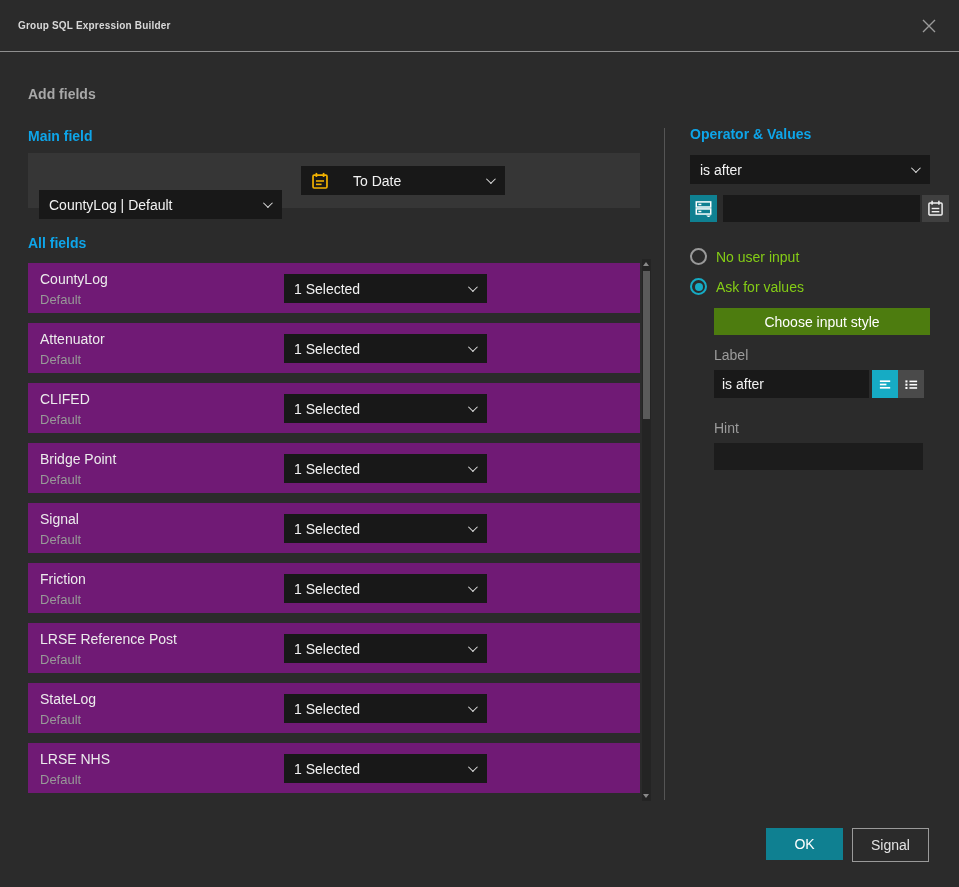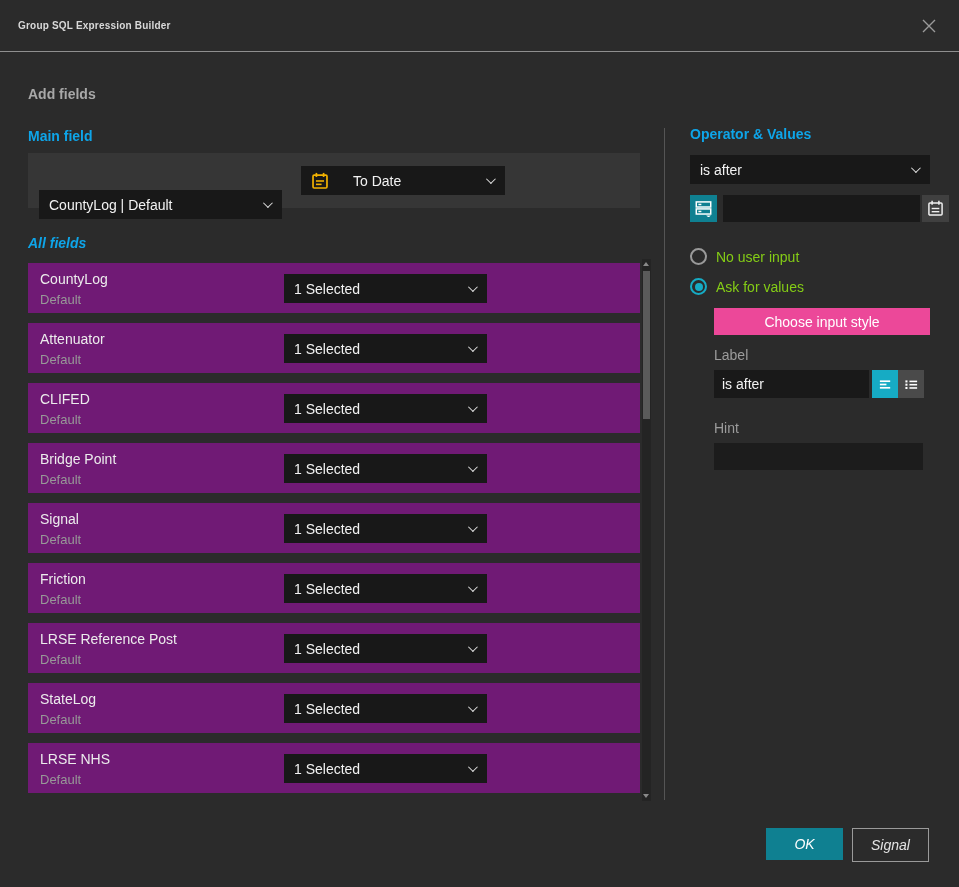--- a/index.html
+++ b/index.html
@@ -34,21 +34,21 @@
     padding:0 10px; cursor:pointer; position:relative; font-size:14px; color:#f2f2f2;
   }
   .select .chev { position:absolute; right:12px; }
   .chev {
     width:7px; height:7px; border-right:1.6px solid #dcdcdc; border-bottom:1.6px solid #dcdcdc;
     transform:rotate(45deg) translateY(-2px); display:inline-block;
   }
   .sel-field { width:243px;margin-top:48px; }
   .sel-date  { width:204px; gap:24px; }
 
-  .h-allfields { margin-top:27px;font-style:italic; }
+  .h-allfields { margin-top:27px; }
 
   .list { margin-top:12px; position:relative; }
   .frow {
     width:612px; height:50px; background:#701a75; margin-bottom:10px;
     position:relative; padding:8px 0 0 12px;
   }
   .frow-name { font-size:14px; color:#ececec; }
   .frow-sub  { font-size:13px; color:#989898; margin-top:5px; }
   .frow .select { position:absolute; left:256px; top:11px; width:203px; }
 
@@ -79,42 +79,42 @@
   .rdot.off { border:2px solid #9a9a9a; }
   .rdot.on  { border:2.5px solid #16abc4; position:relative; }
   .rdot.on::after {
     content:""; position:absolute; left:50%; top:50%; transform:translate(-50%,-50%);
     width:8px; height:8px; border-radius:50%; background:#16abc4;
   }
   .radio-lbl { font-size:14px; color:#84cc16; }
 
   .indent { margin-left:24px; width:216px; }
   .choose-btn {
-    margin-top:11px; width:216px; height:27px; background:#ec4899; color:#fff;
+    margin-top:11px; width:216px; height:27px; background:#4d7c0f; color:#fff;
     display:flex; align-items:center; justify-content:center; font-size:14px; cursor:pointer;
   }
   .cap { margin-top:12px; font-size:14px; color:#9c9c9c; }
   .label-row { margin-top:7px; display:flex; align-items:center; }
   .label-input {
     width:155px; height:28px; background:#191919; border:none; outline:none; color:#f2f2f2;
     font-family:"Liberation Sans", sans-serif; font-size:14px; padding:0 8px;
   }
   .tgl { width:26px; height:28px; display:flex; align-items:center; justify-content:center; cursor:pointer; }
   .tgl.sel { background:#16abc4; margin-left:3px; }
   .tgl.uns { background:#4a4a4a; }
   .hint-cap { margin-top:22px; }
   .hint-input {
     margin-top:7px; width:209px; height:27px; background:#1c1c1c; border:none; outline:none;
     color:#f2f2f2; font-family:"Liberation Sans", sans-serif; font-size:14px; padding:0 8px;
   }
 
   
   .footer { position:absolute; right:30px; bottom:25px; display:flex; gap:9px; }
   .btn { height:30px; min-width:77px; display:flex; align-items:center; justify-content:center;
-         font-size:14px; cursor:pointer; padding:16px 16px;font-style:italic; }
+         font-size:14px; cursor:pointer; padding:16px 16px; }
   .btn-ok { background:#0f8091; color:#fff; }
   .btn-cancel { background:transparent; border:1px solid #9a9a9a; color:#e3e3e3; }
 
   svg { display:block; }
 </style>
 </head>
 <body>
 
 <div class="hdr">
   <div class="hdr-title">Group SQL Expression Builder</div>

